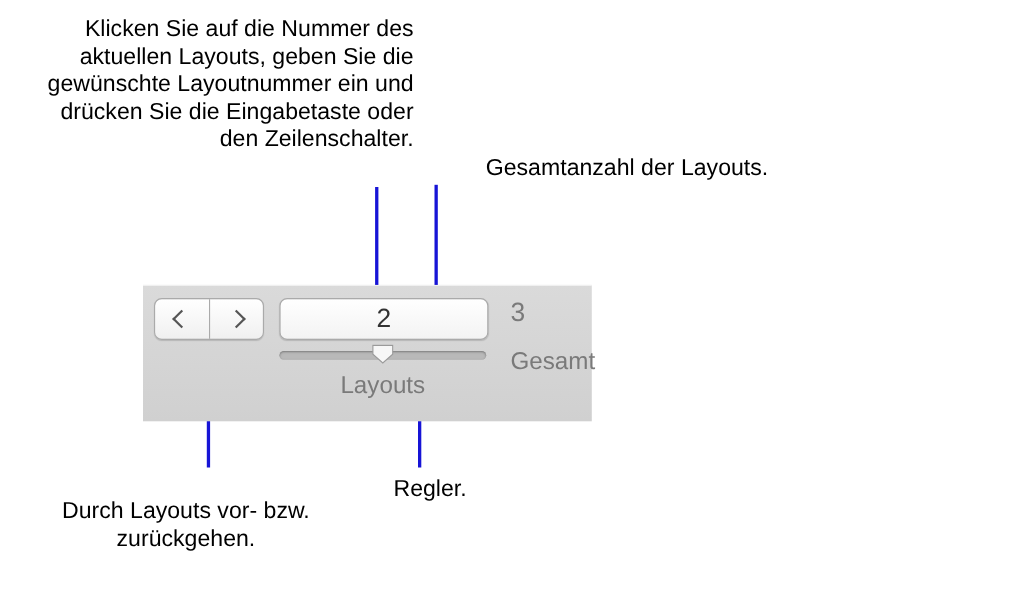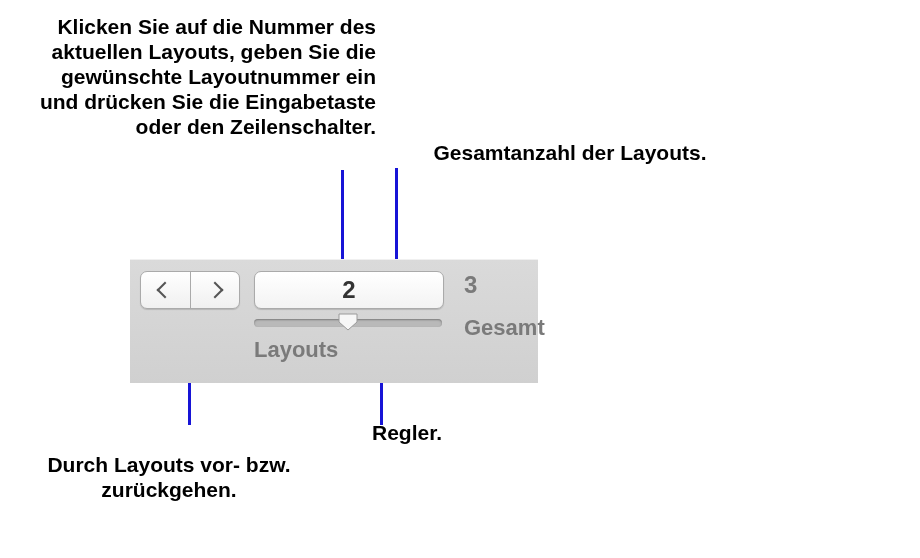--- a/index.html
+++ b/index.html
@@ -1,17 +1,17 @@
 <!DOCTYPE html>
 <html><head>
 <meta charset="utf-8">
 <style>
   html,body{margin:0;padding:0;width:920px;height:558px;background:#fff;
             font-family:"Helvetica Neue",Helvetica,Arial,sans-serif;color:#000;}
-  .stage{position:relative;width:828px;height:558px;font-weight:bold;}
+  .stage{position:relative;width:828px;height:558px;}
 
   
   .cap{position:absolute;font-size:21px;line-height:25px;letter-spacing:0;}
   .cap.right{text-align:right;}
   .cap.left {text-align:center;}
 
   
   .lead{position:absolute;background:#1714d6;}
   .lead.v{width:3px;}
   .lead.h{height:3px;}
@@ -35,34 +35,34 @@
 
   .count{position:absolute;left:334px;top:12px;font-size:24px;color:#7a7a7a;}
   .total{position:absolute;left:334px;top:56px;font-size:22px;color:#7a7a7a;}
 
   .track{position:absolute;left:124px;top:60px;width:188px;height:8px;
          background:#b9b9b9;border-radius:4px;
          box-shadow:inset 0 1px 2px rgba(0,0,0,.35);}
   .knob{position:absolute;top:-6px;width:20px;height:18px;cursor:pointer;}
   .knob svg{display:block;}
 
-  .panlabel{position:absolute;left:124px;top:78px;width:188px;
+  .panlabel{position:absolute;left:124px;top:78px;width:188px;text-align:center;
             font-size:22px;color:#7a7a7a;}
 </style>
 </head>
 <body>
 <div class="stage">
 
   <div class="cap right" style="left:24px;top:14px;width:352px;">Klicken Sie auf die Nummer des aktuellen Layouts, geben Sie die gewünschte Layoutnummer ein und drücken Sie die Eingabetaste oder den Zeilenschalter.</div>
 
   <div class="cap left" style="left:400px;top:140px;width:340px;">Gesamtanzahl der Layouts.</div>
 
   <div class="cap left" style="left:44px;top:452px;width:250px;">Durch Layouts vor- bzw. zurückgehen.</div>
 
-  <div class="cap left" style="left:316px;top:420px;width:150px;margin-left:16px;">Regler.</div>
+  <div class="cap left" style="left:316px;top:432px;width:150px;">Regler.</div>
 
   <div class="lead v" style="left:341px;top:170px;height:102px;"></div>
   <div class="lead v" style="left:395px;top:168px;height:100px;"></div>
   <div class="lead v" style="left:188px;top:312px;height:113px;"></div>
   <div class="lead h" style="left:145px;top:312px;width:88px;"></div>
   <div class="lead v" style="left:380px;top:330px;height:95px;"></div>
 
   <div class="panel">
 
     <div class="seg">

